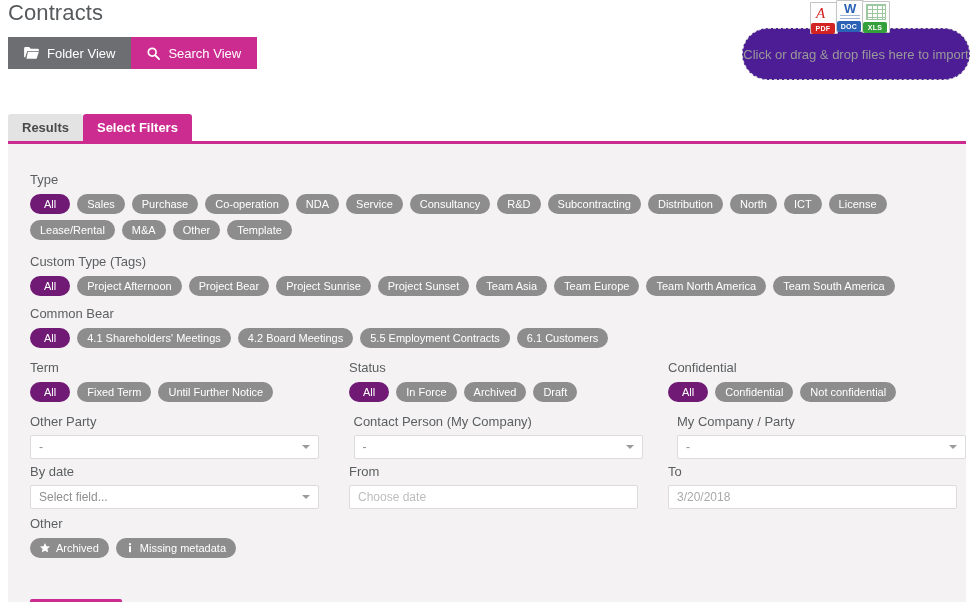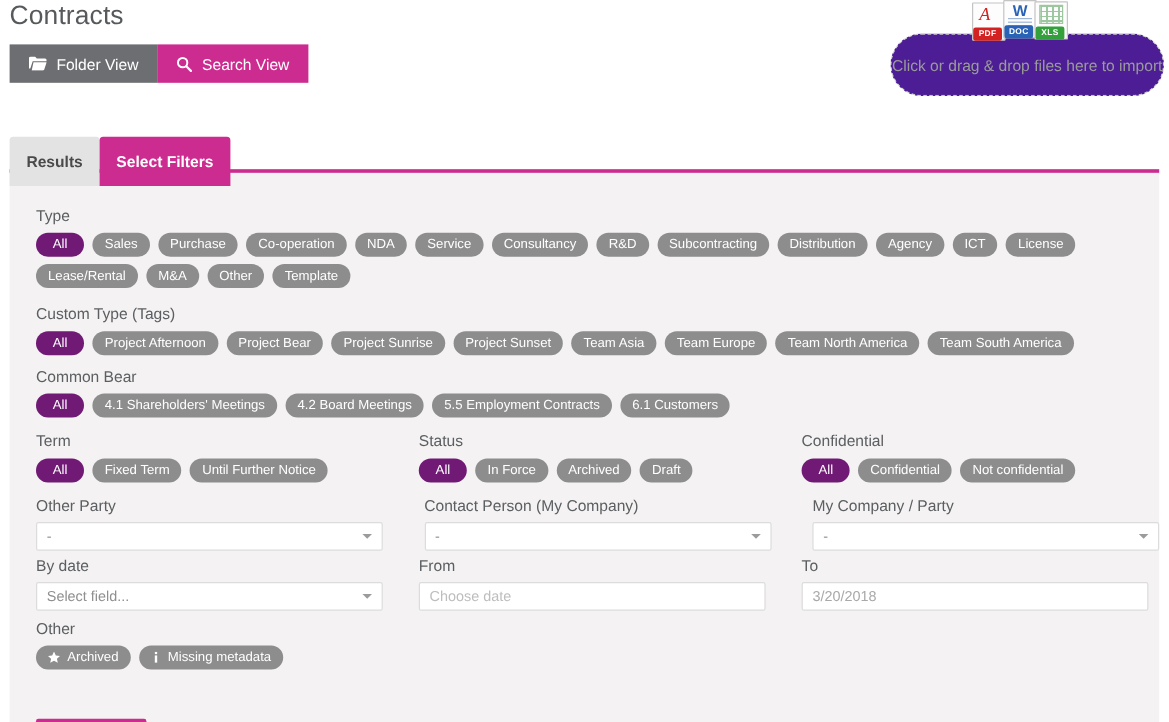--- a/index.html
+++ b/index.html
@@ -62,21 +62,21 @@
   #fi-xls .tag { background: #34a03c; }
   #fi-xls .grid { position:absolute; left:4px; top:3px; width:20px; height:16px;
       background:
         repeating-linear-gradient(to right, #9cc79f 0 1px, transparent 1px 5px),
         repeating-linear-gradient(to bottom, #9cc79f 0 1px, transparent 1px 4px);
       border:1px solid #9cc79f; }
 
   
   .tabs { position: absolute; left: 8px; top: 114px; display: flex; align-items: flex-end; z-index:3; }
   .tab {
-    height: 41px; padding: 12px 14px; font-size: 13px; font-weight: bold;
+    height: 27px; padding: 12px 14px; font-size: 13px; font-weight: bold;
     display: flex; align-items: center; cursor: pointer;
     border-top-left-radius: 3px; border-top-right-radius: 3px;
   }
   .tab.inactive { background: #e3e3e3; color: #4a4a4a; }
   .tab.active { background: #cc2b90; color: #ffffff; }
 
   
   .panel {
     position: absolute; left: 8px; top: 141px; width: 958px; height: 461px;
     background: #f4f2f3; border-top: 3px solid #cc2b90;
@@ -206,21 +206,21 @@
           <span class="chip all">All</span>
           <span class="chip">Sales</span>
           <span class="chip">Purchase</span>
           <span class="chip">Co-operation</span>
           <span class="chip">NDA</span>
           <span class="chip">Service</span>
           <span class="chip">Consultancy</span>
           <span class="chip">R&amp;D</span>
           <span class="chip">Subcontracting</span>
           <span class="chip">Distribution</span>
-          <span class="chip">Agency</span>
+          <span class="chip">North</span>
           <span class="chip">ICT</span>
           <span class="chip">License</span>
           <span class="chip">Lease/Rental</span>
           <span class="chip">M&amp;A</span>
           <span class="chip">Other</span>
           <span class="chip">Template</span>
         </div>
     </div>
 
     <div class="grp-custom">

